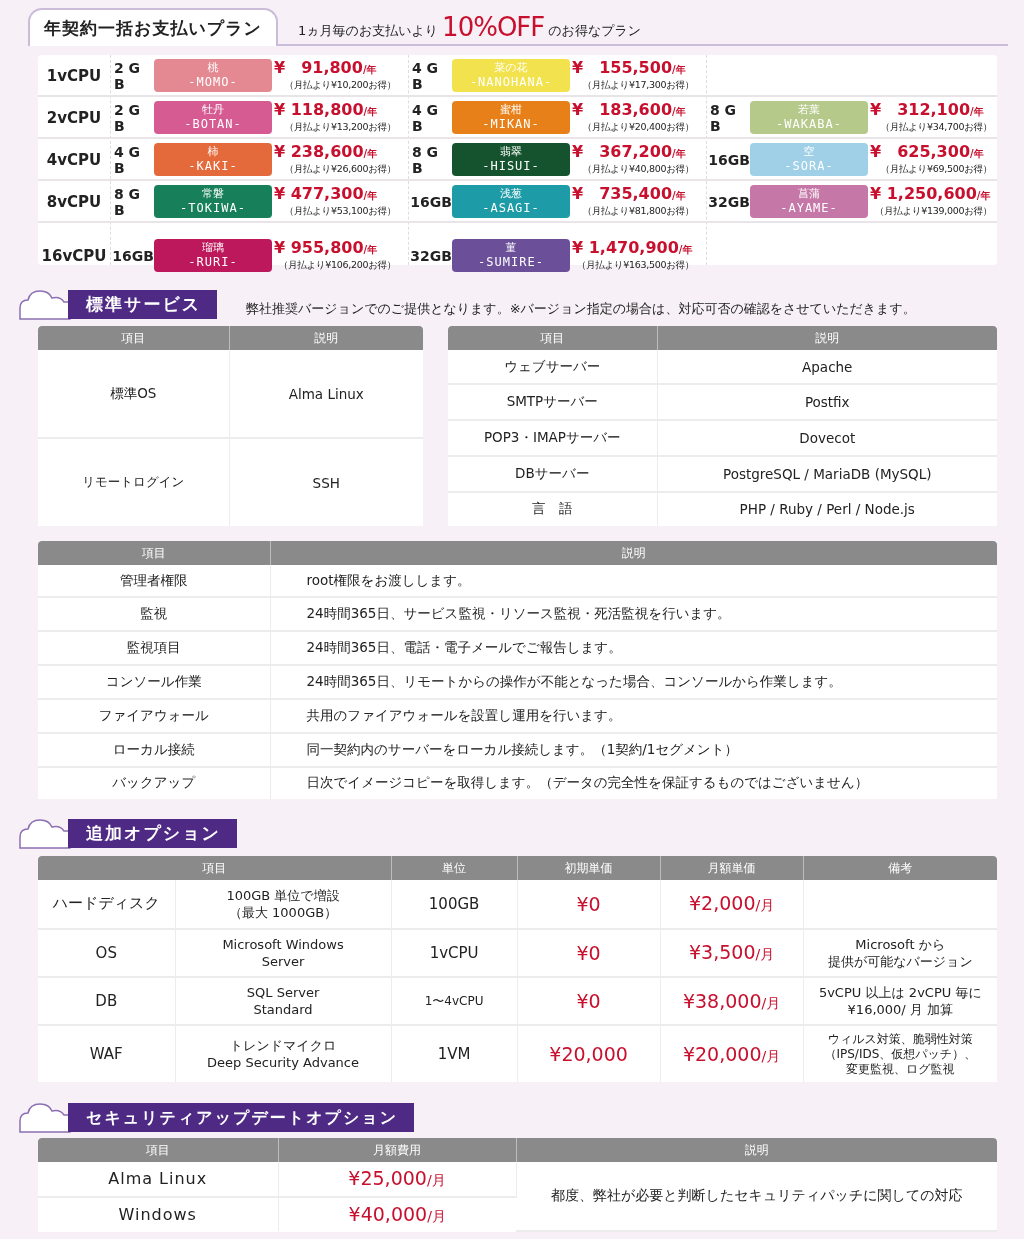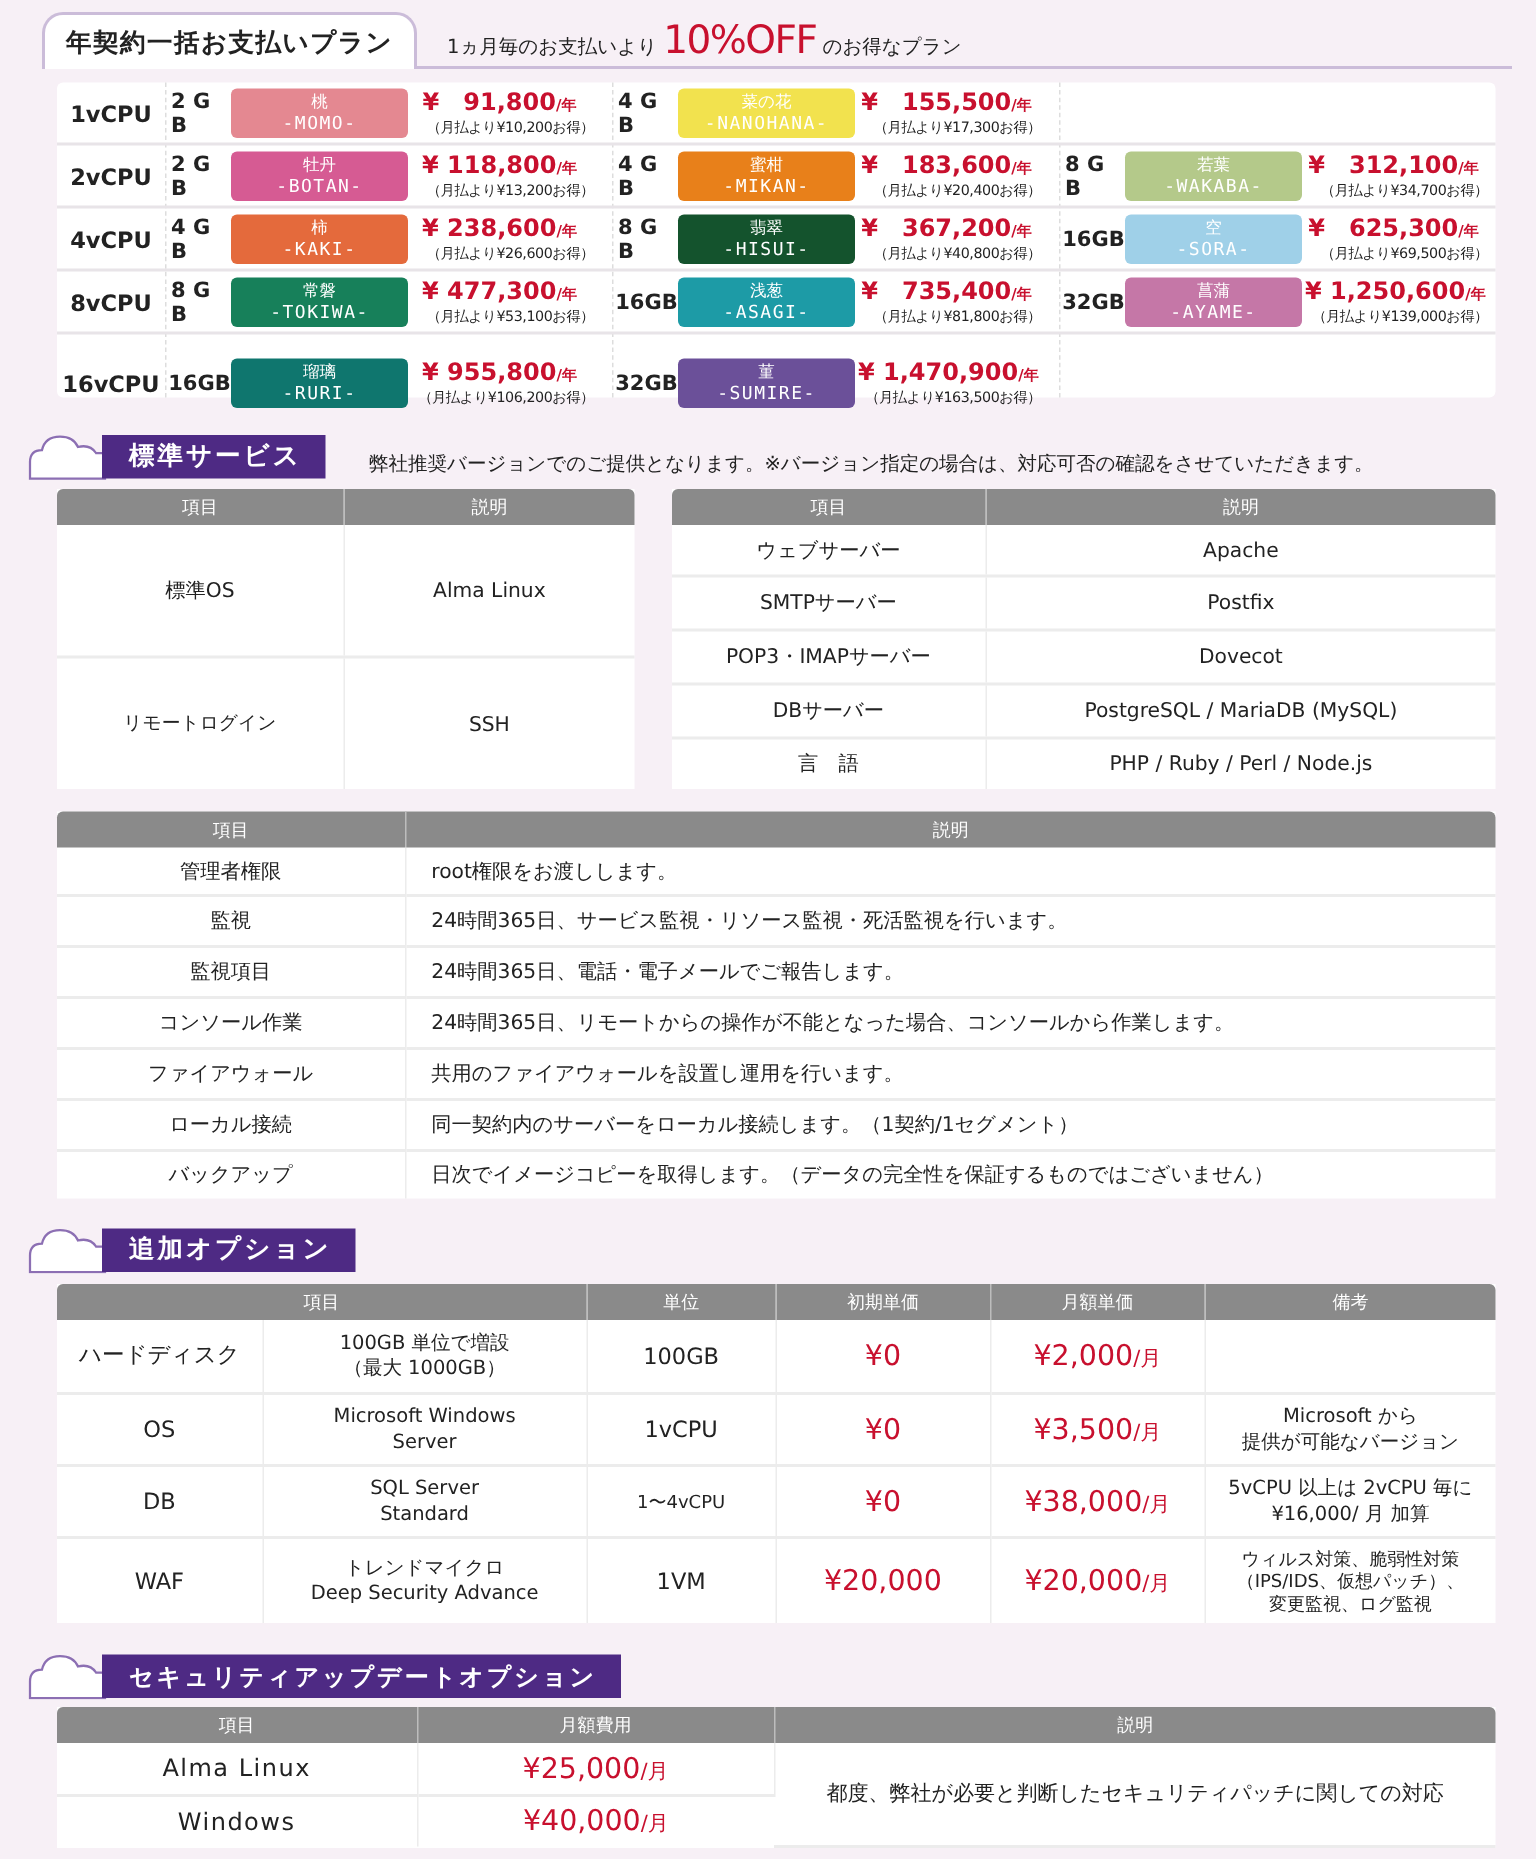--- a/index.html
+++ b/index.html
@@ -17,40 +17,40 @@
   .plan-grid { position: absolute; left: 38px; top: 55px; width: 959px; height: 210px; background: #fff; border-radius: 4px; }
   .plan-row { position: absolute; left: 0; width: 959px; height: 42px; border-bottom: 2px solid #e8e4e8; }
   .plan-row:last-child { border-bottom: none; }
   .cpu { position: absolute; left: 0; width: 72px; height: 42px; display:flex; align-items:center; justify-content:center; font-weight: bold; font-size: 15px; color:#222; }
   .vdash { position: absolute; top: 0; bottom: 0; width: 0; border-left: 1px dashed #ddd; }
   .cell { position: absolute; top: 0; height: 42px; width: 298px; }
   .mem { position: absolute; left: 0; top: 0; width: 38px; height: 42px; display:flex; align-items:center; justify-content:center; font-weight:bold; font-size: 14px; color:#222; }
   .badge { position: absolute; left: 40px; top: 4px; width: 118px; height: 33px; border-radius: 4px; color:#fff; text-align:center; font-size: 11px; line-height: 14px; padding-top: 2px; font-family: "DejaVu Sans Mono", monospace; }
   .badge .kanji { display:block; font-size: 11px; }
   .badge .roman { display:block; font-size: 12px; letter-spacing: 1px; }
-  .price { position: absolute; left: 160px; top: 3px; width: 118px; text-align:center; color:#c8102e; font-weight:bold; font-size: 16px; line-height: 20px; white-space: nowrap; }
+  .price { position: absolute; left: 160px; top: 3px; width: 118px; text-align:left; color:#c8102e; font-weight:bold; font-size: 16px; line-height: 20px; white-space: nowrap; }
   .price .unit { font-size: 10px; font-weight: bold; }
   .saving { position: absolute; left: 160px; top: 24px; width: 122px; text-align:right; font-size: 9.5px; color:#222; white-space: nowrap; letter-spacing: -0.3px; }
 
   
   .sec-head { position: absolute; left: 16px; height: 32px; }
   .cloud { position: absolute; left: 0; top: 0; width: 58px; height: 32px; }
   .sec-label { position: absolute; left: 52px; top: 2px; height: 29px; background: #4e2a84; color:#fff; font-weight:bold; font-size: 17px; line-height: 29px; padding: 0 16px 0 18px; letter-spacing: 2px; white-space: nowrap; }
   .sec-note { position: absolute; left: 246px; top: 300px; font-size: 13px; color:#222; white-space: nowrap; }
 
   
   table { border-collapse: collapse; position: absolute; background: #fff; }
   th { background: #8a8a8a; color:#fff; font-weight: normal; font-size: 12px; height: 24px; border-right: 1px solid #bdbdbd; }
   th:last-child { border-right: none; }
   td { border-right: 1px solid #ececec; border-bottom: 2px solid #ececec; text-align:center; font-size: 13.5px; color:#222; }
   td:last-child { border-right: none; }
   tr:last-child td { border-bottom: none; }
   .tl { border-top-left-radius: 4px; }
   .tr { border-top-right-radius: 4px; }
-  .left { text-align: left; padding-left: 17px; }
+  .left { text-align: left; padding-left: 36px; }
   .red { color: #c8102e; font-size: 19px; }
   .red .unit { font-size: 14px; }
   .small { font-size: 13px; line-height: 17px; }
   .xs { font-size: 12px; line-height: 15px; }
 </style>
 </head>
 <body>
 
 <div class="plan-head">
   <div class="plan-line"></div>
@@ -181,21 +181,21 @@
         </div>
       <div class="price"><span>¥ 1,250,600</span><span class="unit">/年</span></div>
       <div class="saving">（月払より¥139,000お得）</div>
     </div>
   </div>
 
   <div class="plan-row" style="top:180px">
     <div class="cpu">16vCPU</div>
     <div class="cell" style="left:76px">
       <div class="mem">16GB</div>
-      <div class="badge" style="background:#0f766e">
+      <div class="badge" style="background:#be185d">
           <span class="kanji">瑠璃</span>
           <span class="roman">-RURI-</span>
         </div>
       <div class="price"><span>¥ 955,800</span><span class="unit">/年</span></div>
       <div class="saving">（月払より¥106,200お得）</div>
     </div>
     <div class="cell" style="left:374px">
       <div class="mem">32GB</div>
       <div class="badge" style="background:#6b5099">
           <span class="kanji">菫</span>

